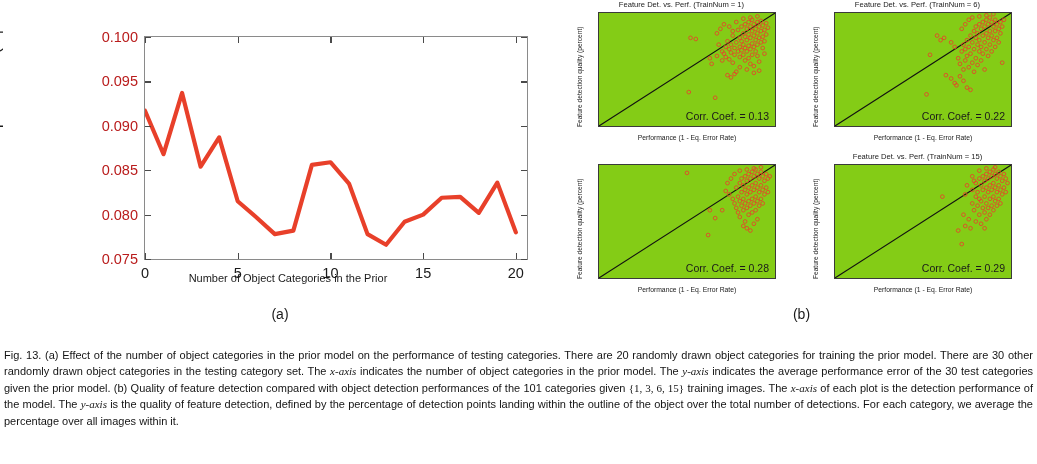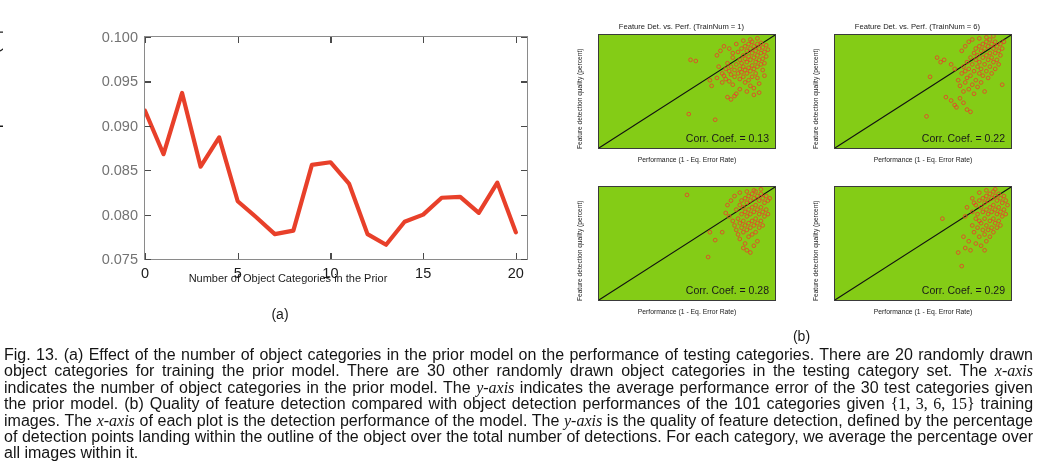--- a/index.html
+++ b/index.html
@@ -23,40 +23,40 @@
   }
   .ylabel{
     position:absolute;left:-76px;top:-8px;width:240px;height:240px;
     transform:rotate(-90deg);transform-origin:50% 50%;
     display:flex;align-items:center;justify-content:center;
     font-size:16px;color:#1a1a1a;white-space:nowrap;
     left:-117px;top:32px;width:224px;height:22px;
   }
   .ytick{
     position:absolute;right:calc(100% + 7px);transform:translateY(-50%);
-    font-size:14.5px;color:#737373;white-space:nowrap;
+    font-size:14.5px;color:#b91c1c;white-space:nowrap;
   }
   .ytick-mark{position:absolute;left:0;width:6px;height:1.2px;background:#4a4a4a;}
   .ytick-mark.right{left:auto;right:0;}
   .xtick{
     position:absolute;top:calc(100% + 6px);transform:translateX(-50%);
     font-size:14.5px;color:#1a1a1a;
   }
   .xtick-mark{position:absolute;bottom:0;width:1.2px;height:6px;background:#4a4a4a;}
   .xtick-mark.top{bottom:auto;top:0;}
   .xlabel{
     position:absolute;left:8px;top:272px;width:560px;text-align:center;
     font-size:11px;color:#1a1a1a;
   }
   .sublabel{
     position:absolute;font-size:14px;color:#1a1a1a;text-align:center;
   }
 
   
-  .panel-b{position:absolute;left:566px;top:0;width:471px;height:305px;margin-top:22px;}
+  .panel-b{position:absolute;left:566px;top:0;width:471px;height:305px;}
   .scatter-cell{position:absolute;width:231px;height:150px;}
   .sc-title{
     position:absolute;left:0;top:0;width:231px;text-align:center;
     font-size:7.6px;color:#1a1a1a;white-space:nowrap;
   }
   .sc-plot{
     position:absolute;left:32px;top:12px;width:178px;height:115px;
     border:.9px solid #3a3a3a;box-sizing:border-box;background:#84cc16;overflow:hidden;
   }
   .sc-ylabel{
@@ -69,21 +69,21 @@
     font-size:6.8px;color:#1a1a1a;white-space:nowrap;
   }
   .sc-corr{
     position:absolute;right:6px;bottom:4px;font-size:10.5px;color:#1a1a1a;
     white-space:nowrap;
   }
 
   
   .caption{
     position:absolute;left:4px;top:347px;width:1029px;
-    font-size:16px;line-height:16.4px;color:#141414;text-align:justify;
+    font-size:11px;line-height:16.4px;color:#141414;text-align:justify;
   }
   .mathit{font-family:"Liberation Serif",serif;font-style:italic;}
   .mathrm{font-family:"Liberation Serif",serif;font-style:normal;}
 </style>
 </head>
 <body>
 
 <div class="figure">
 
   <div class="panel-a">
@@ -390,20 +390,21 @@
             <circle cx="137.06" cy="9.20" r="1.9" fill="none" stroke="#e8402a" stroke-width="0.85"></circle>
             <circle cx="129.94" cy="18.40" r="1.9" fill="none" stroke="#e8402a" stroke-width="0.85"></circle>
             <circle cx="124.60" cy="46.00" r="1.9" fill="none" stroke="#e8402a" stroke-width="0.85"></circle>
           </svg>
         <div class="sc-corr">Corr. Coef. = 0.28</div>
       </div>
       <div class="sc-xlabel">Performance (1 - Eq. Error Rate)</div>
     </div>
 
     <div class="scatter-cell" style="left:236px;top:152px;">
+      <div class="sc-title">Feature Det. vs. Perf. (TrainNum = 15)</div>
       <div class="sc-ylabel">Feature detection quality (percent)</div>
       <div class="sc-plot">
         <svg width="100%" height="100%" viewBox="0 0 178 115" preserveAspectRatio="none">
             <line x1="0" y1="115" x2="178" y2="0" stroke="#111" stroke-width="1.1"></line>
             <circle cx="108.58" cy="32.20" r="1.9" fill="none" stroke="#e8402a" stroke-width="0.85"></circle>
             <circle cx="128.16" cy="80.50" r="1.9" fill="none" stroke="#e8402a" stroke-width="0.85"></circle>
             <circle cx="124.60" cy="66.70" r="1.9" fill="none" stroke="#e8402a" stroke-width="0.85"></circle>
             <circle cx="131.72" cy="62.10" r="1.9" fill="none" stroke="#e8402a" stroke-width="0.85"></circle>
             <circle cx="129.94" cy="50.60" r="1.9" fill="none" stroke="#e8402a" stroke-width="0.85"></circle>
             <circle cx="135.28" cy="55.20" r="1.9" fill="none" stroke="#e8402a" stroke-width="0.85"></circle>

